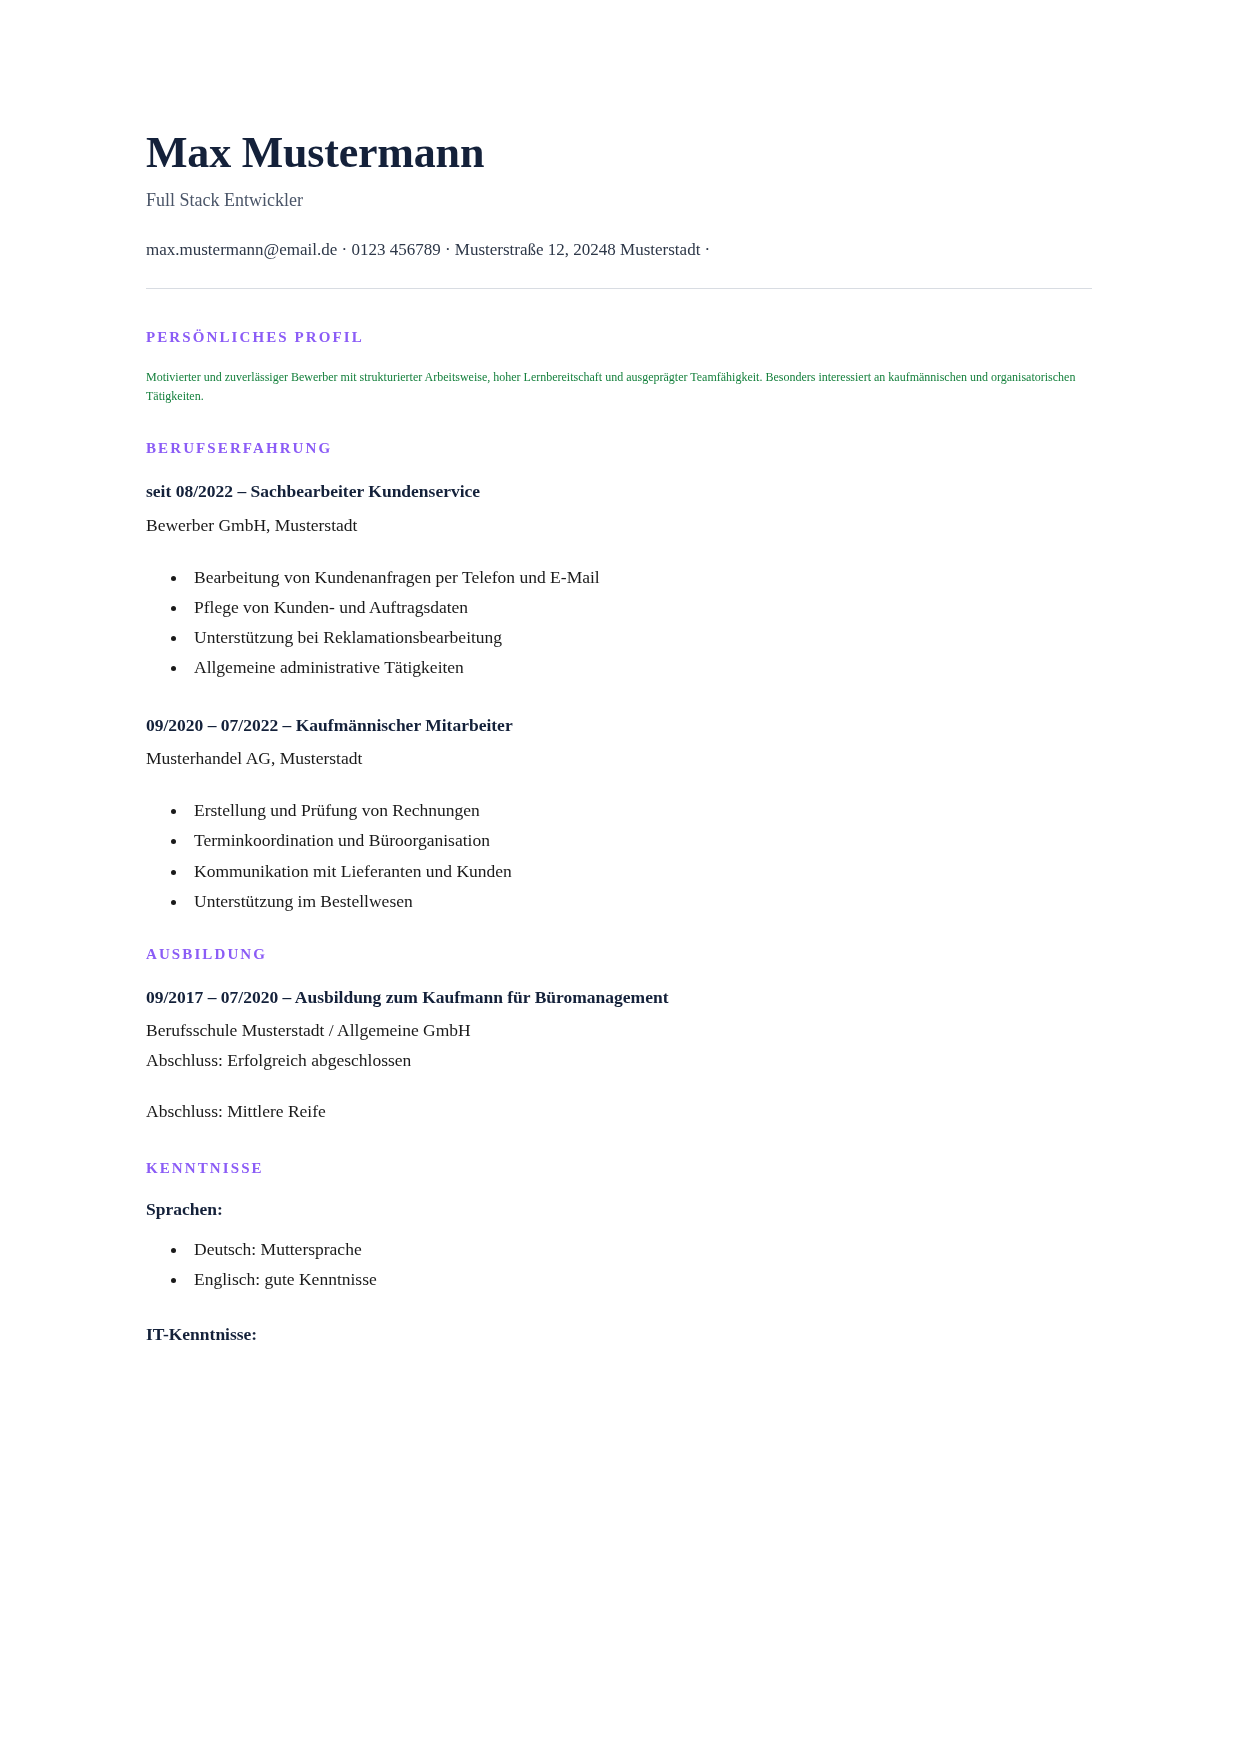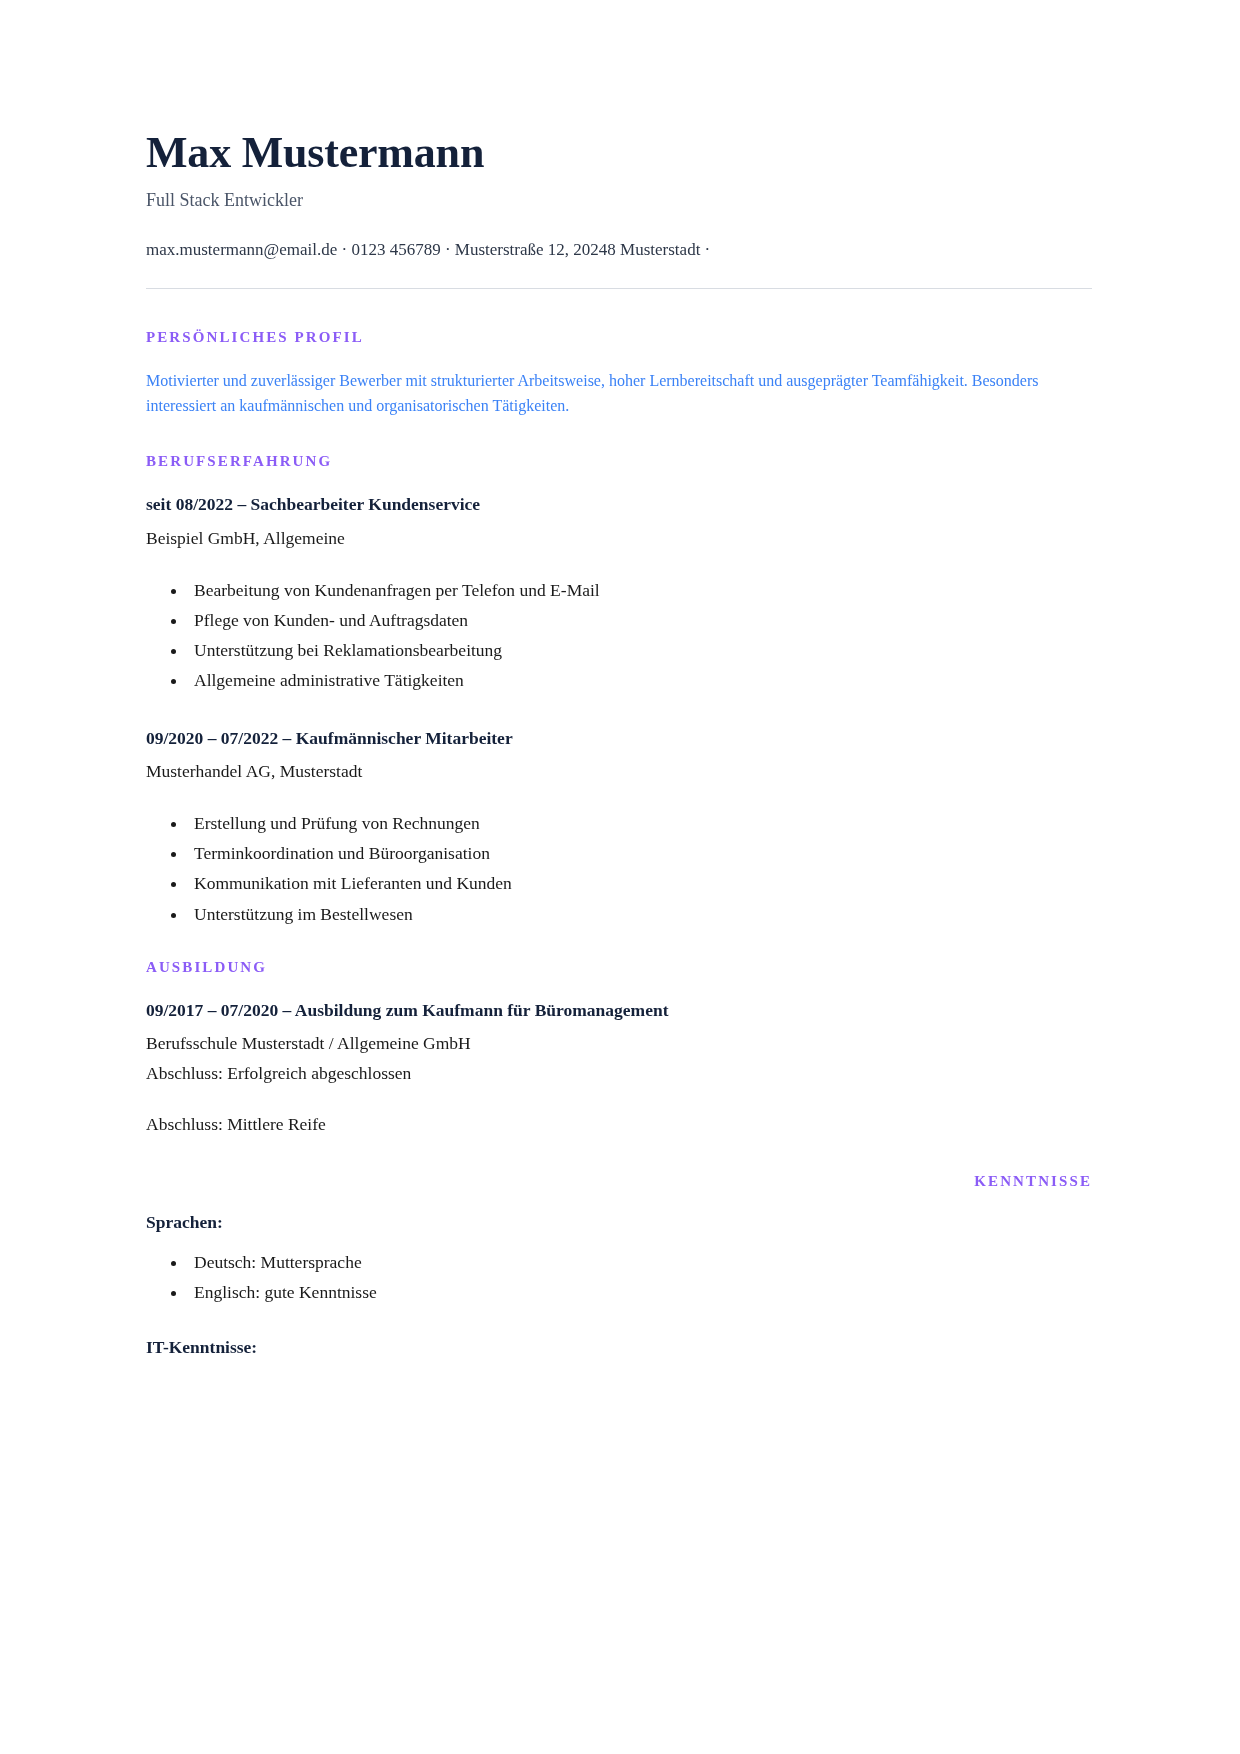--- a/index.html
+++ b/index.html
@@ -51,26 +51,25 @@
   .section-title {
     font-size: 15px;
     font-weight: 700;
     letter-spacing: 2.1px;
     color: #8b5cf6;
     text-transform: uppercase;
     margin: 0 0 22px 0;
   }
   .section-title.spaced-top {
     margin-top: 36px;
-    text-align: right;
   }
   .para {
-    font-size: 16px;
+    font-size: 12px;
     line-height: 1.62;
-    color: #3b82f6;
+    color: #15803d;
     margin: 0 0 34px 0;
     max-width: 940px;
   }
   .entry {
     margin: 0 0 24px 0;
   }
   .entry-title {
     font-size: 17.5px;
     font-weight: 700;
     color: #14213a;
@@ -112,21 +111,21 @@
   <div class="cv-contact">max.mustermann@email.de · 0123 456789 · Musterstraße 12, 20248 Musterstadt ·</div>
   <hr class="rule">
 
   <h2 class="section-title">PERSÖNLICHES PROFIL</h2>
   <p class="para">Motivierter und zuverlässiger Bewerber mit strukturierter Arbeitsweise, hoher Lernbereitschaft und ausgeprägter Teamfähigkeit. Besonders interessiert an kaufmännischen und organisatorischen Tätigkeiten.</p>
 
   <h2 class="section-title">BERUFSERFAHRUNG</h2>
 
   <div class="entry">
     <div class="entry-title">seit 08/2022 – Sachbearbeiter Kundenservice</div>
-    <div class="entry-sub">Beispiel GmbH, Allgemeine</div>
+    <div class="entry-sub">Bewerber GmbH, Musterstadt</div>
   </div>
   <ul class="bullets">
     <li>Bearbeitung von Kundenanfragen per Telefon und E-Mail</li>
     <li>Pflege von Kunden- und Auftragsdaten</li>
     <li>Unterstützung bei Reklamationsbearbeitung</li>
     <li>Allgemeine administrative Tätigkeiten</li>
   </ul>
 
   <div class="entry">
     <div class="entry-title">09/2020 – 07/2022 – Kaufmännischer Mitarbeiter</div>

